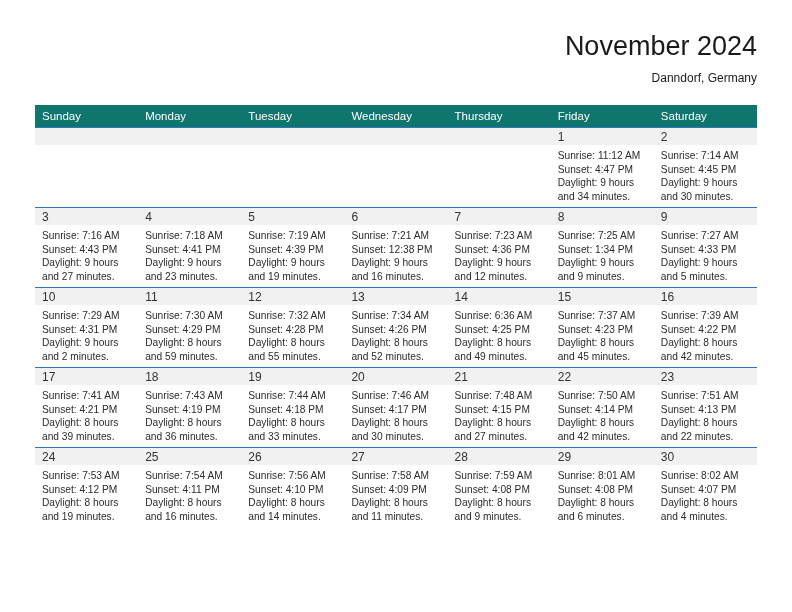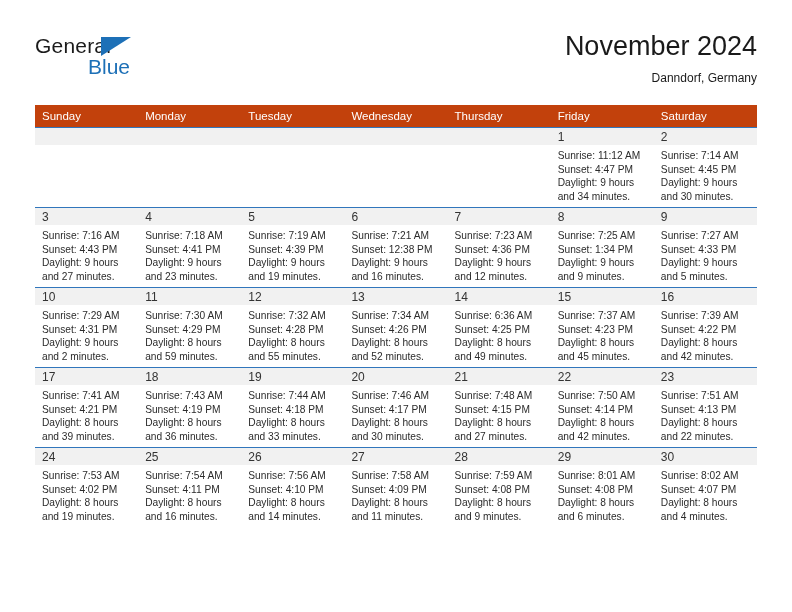--- a/index.html
+++ b/index.html
@@ -87,21 +87,21 @@
   
   .calendar {
     position: absolute;
     left: 35px;
     top: 105px;
     width: 722px;
     border-collapse: collapse;
     table-layout: fixed;
   }
   .calendar th {
-    background: #c2410c;
+    background: #0f766e;
     color: #ffffff;
     font-size: 11.5px;
     font-weight: normal;
     text-align: left;
     padding: 5px 0 5px 7px;
     height: 11px;
     border: none;
   }
   .calendar td {
     vertical-align: top;
@@ -136,25 +136,20 @@
     white-space: nowrap;
   }
 </style>
 </head>
 <body>
 
 <div class="page">
 
   <div class="header">
 
-    <div class="brand">
-      <span class="brand-line1">General</span>
-      <span class="brand-triangle"></span>
-      <span class="brand-line2">Blue</span>
-    </div>
 
     <div class="title-block">
       <div class="cal-title">November 2024</div>
       <div class="cal-subtitle">Danndorf, Germany</div>
     </div>
 
   </div>
 
   <table class="calendar">
     <thead>
@@ -397,21 +392,21 @@
               <div>Daylight: 8 hours</div>
               <div>and 22 minutes.</div>
             </div>
           </td>
         </tr>
         <tr class="week">
           <td>
             <div class="daynum-band">24</div>
             <div class="cell-body">
               <div>Sunrise: 7:53 AM</div>
-              <div>Sunset: 4:02 PM</div>
+              <div>Sunset: 4:12 PM</div>
               <div>Daylight: 8 hours</div>
               <div>and 19 minutes.</div>
             </div>
           </td>
           <td>
             <div class="daynum-band">25</div>
             <div class="cell-body">
               <div>Sunrise: 7:54 AM</div>
               <div>Sunset: 4:11 PM</div>
               <div>Daylight: 8 hours</div>

